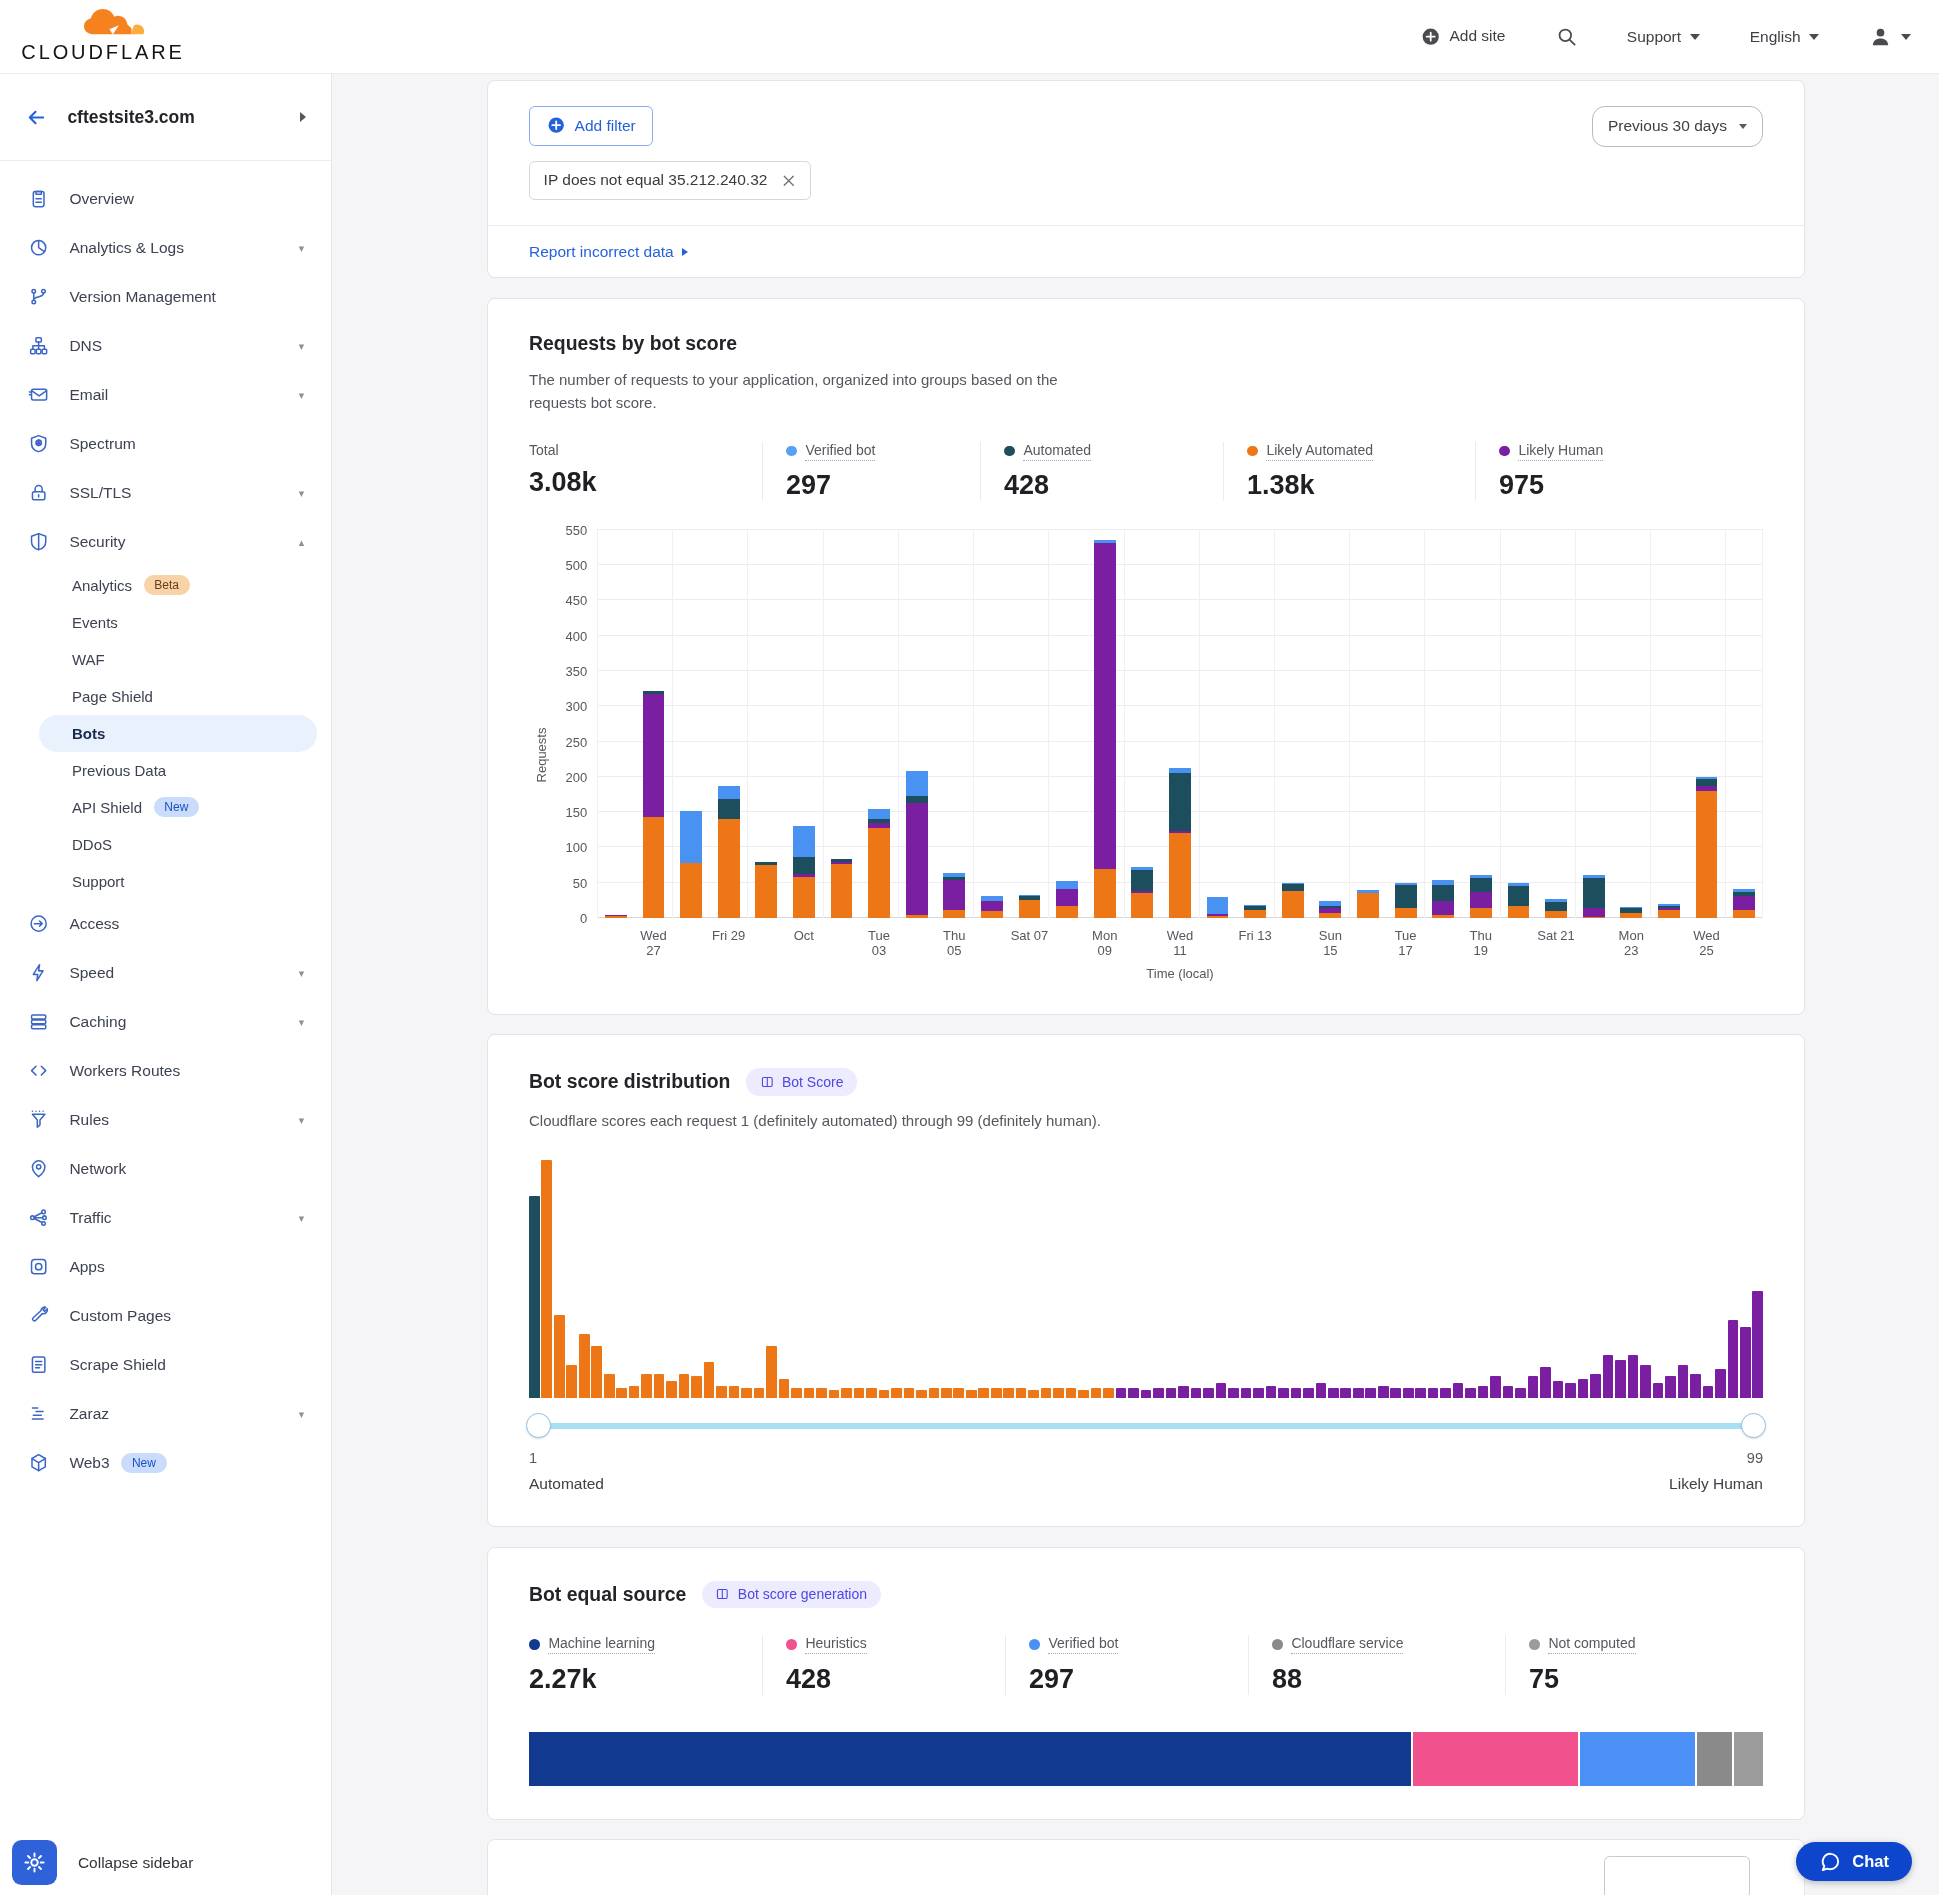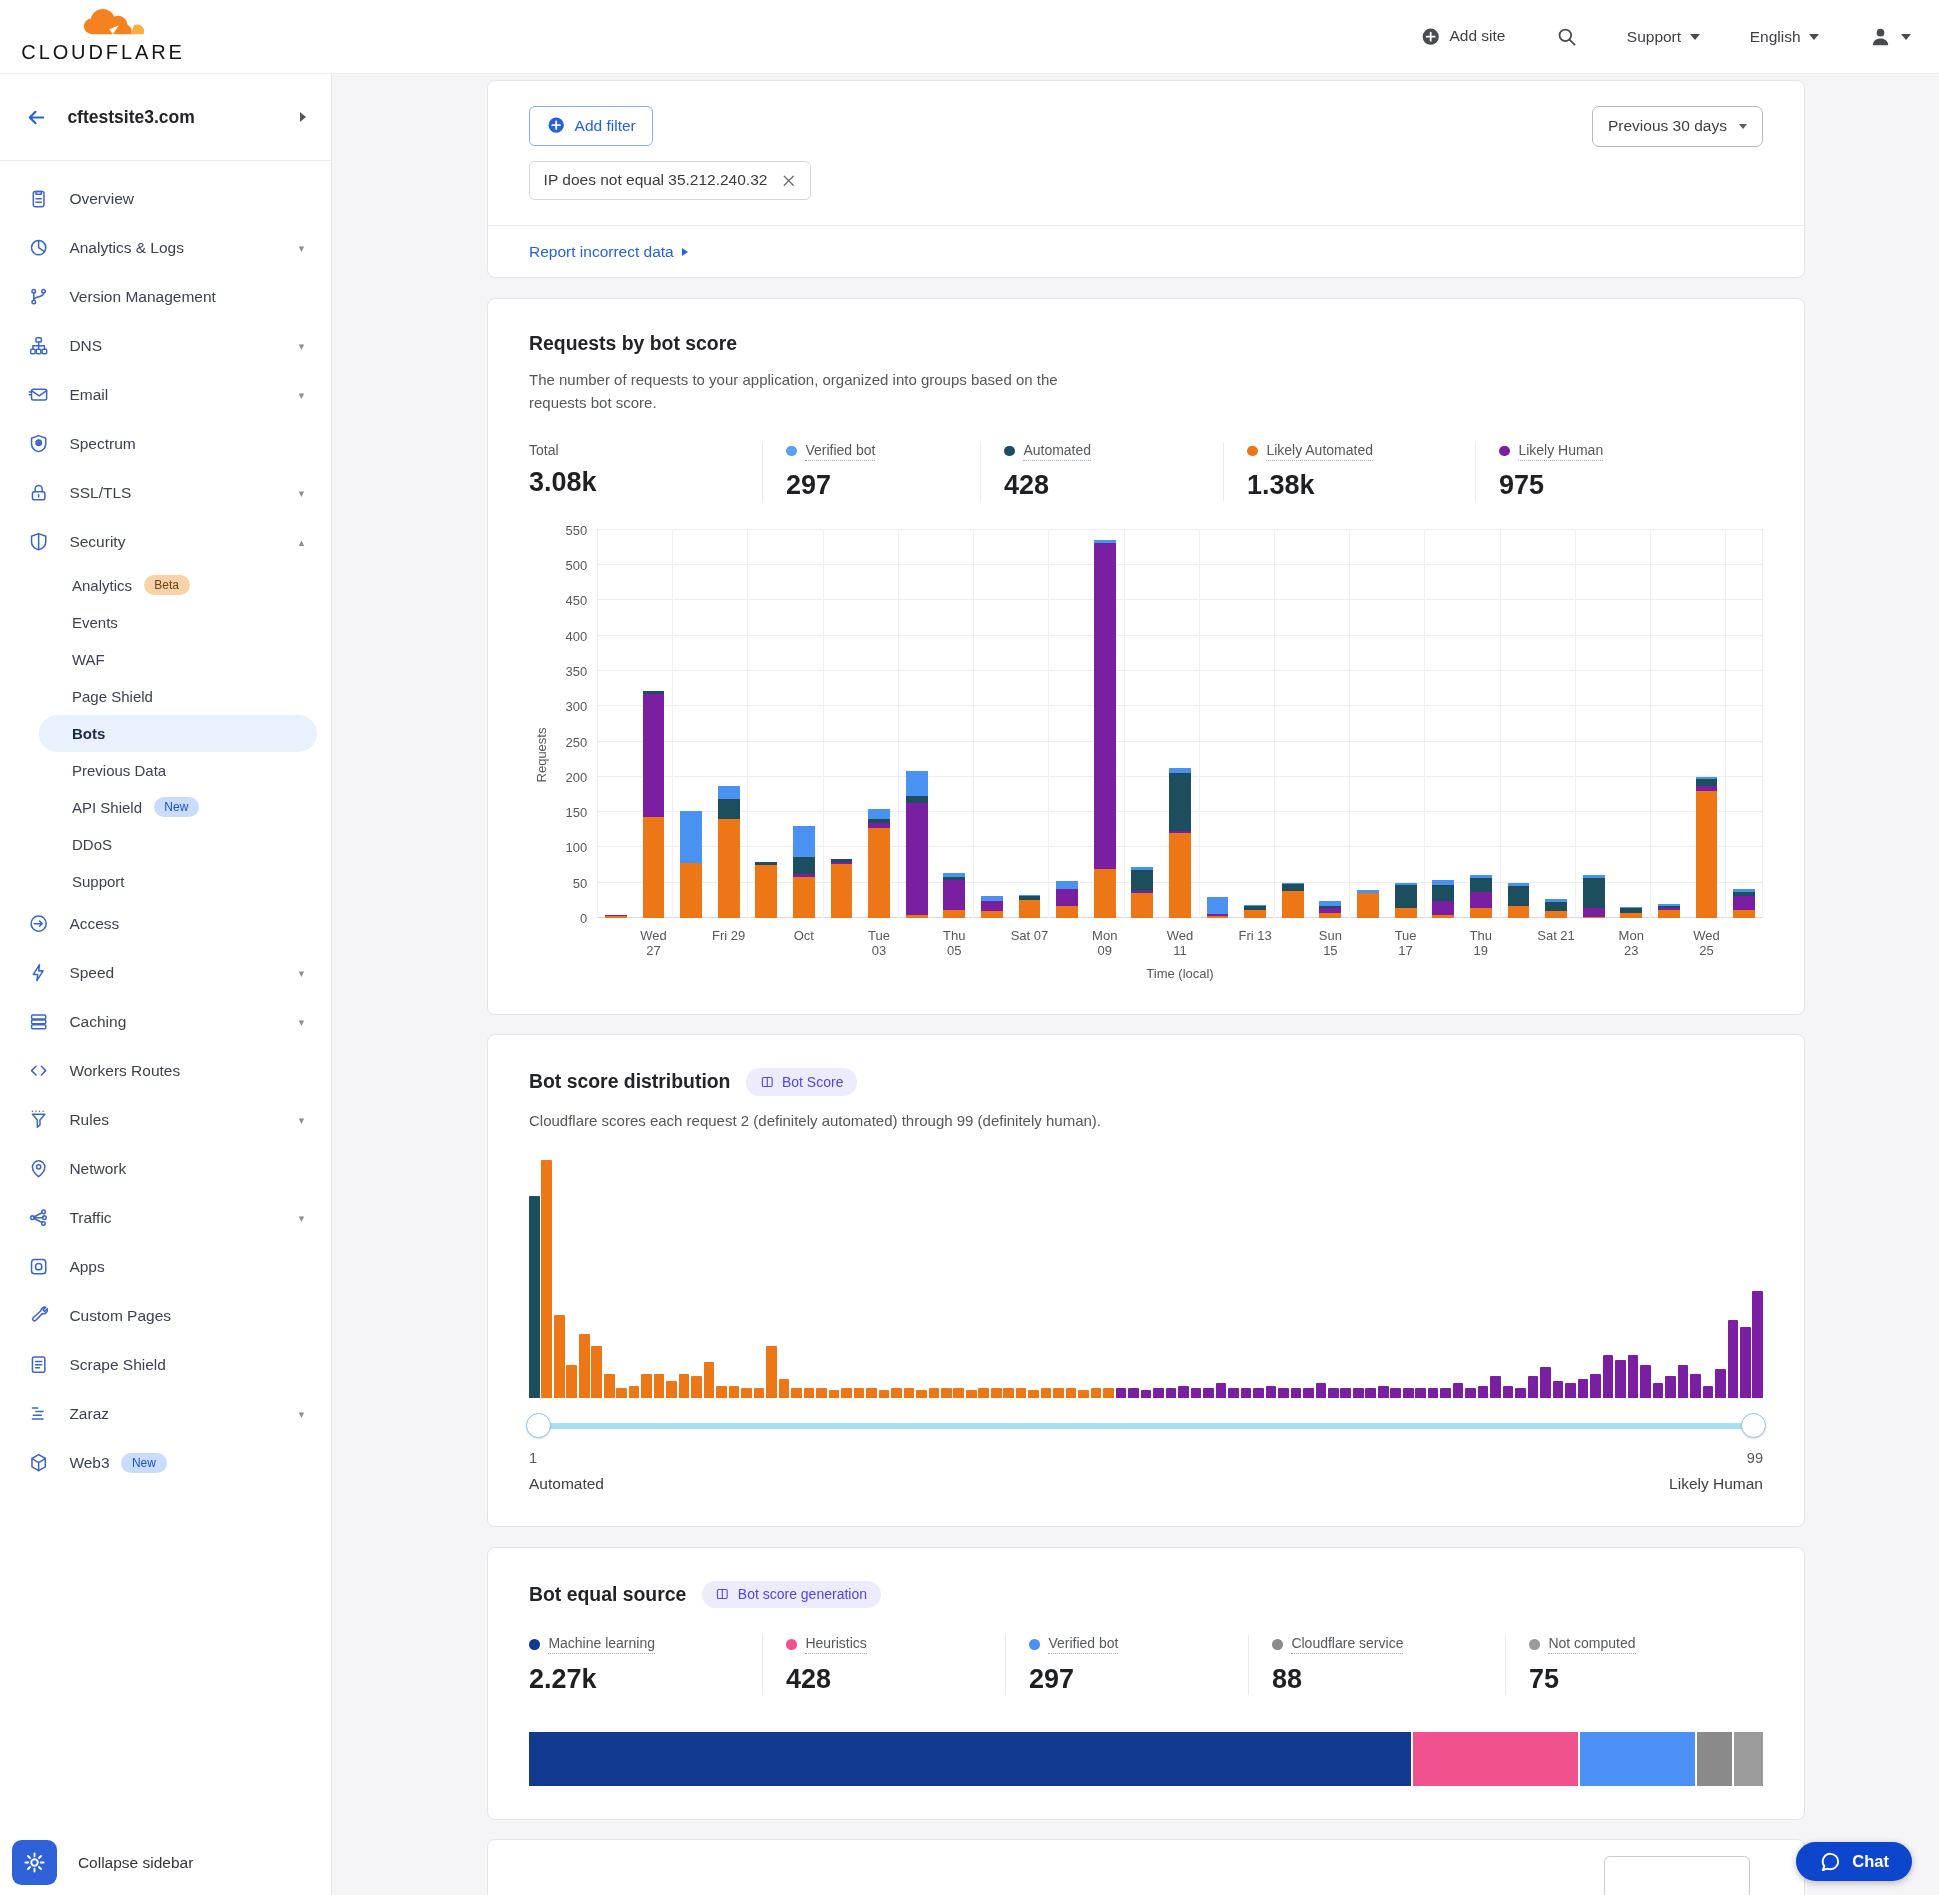--- a/index.html
+++ b/index.html
@@ -54,21 +54,21 @@
   
   .filter-top { padding:25px 41px 7.8px; display:flex; align-items:flex-start; }
   .btn-addfilter { display:inline-flex; align-items:center; gap:9.7px; border:1.5px solid #86abef;
     background:#fff; border-radius:5.8px; padding:9.7px 16.5px; font-size:15.5px; color:#2562d9;
     font-family:inherit; cursor:pointer; }
   .chip-row { padding:5.8px 41px 25px; }
   .chip { display:inline-flex; align-items:center; gap:13.6px; border:1px solid #d6d6db;
     border-radius:5.8px; padding:9.7px 13.6px; font-size:15.5px; color:#3a3b40; background:#fff; }
   .chip .x { cursor:pointer; display:flex; }
   .btn-range { margin-left:auto; display:inline-flex; align-items:center; gap:11.6px;
-    border:1px solid #b9b9c0; background:#fff; border-radius:7px; padding:10.7px 15.5px;
+    border:1px solid #b9b9c0; background:#fff; border-radius:13px; padding:10.7px 15.5px;
     font-size:15.5px; color:#3e3f44; font-family:inherit; cursor:pointer; }
   .btn-range .caret { border-top-color:#5a5b60; border-left-width:4.9px; border-right-width:4.9px; border-top-width:5.8px; }
   .report-row { border-top:1px solid #ebebee; padding:16.5px 41px; display:flex; align-items:center; }
   .report-link { font-size:15.5px; color:#2562d9; cursor:pointer; display:flex; align-items:center; gap:7.8px; }
   .play { width:0; height:0; border-top:4.9px solid transparent; border-bottom:4.9px solid transparent;
     border-left:6.8px solid #2562d9; }
 
   
   .stats { display:flex; margin-top:27px; }
   .stat { padding-right:9.7px; }
@@ -837,21 +837,21 @@
         <div class="title-row">
           <h2 class="card-title">Bot score distribution</h2>
           <span class="pill">
             <svg width="14.6" height="14.6" viewBox="0 0 24 24" fill="none" stroke="currentColor" stroke-width="1.8">
                 <rect x="4" y="4" width="16" height="15" rx="2"></rect>
                 <path d="M12 4v15"></path>
               </svg>
             <span>Bot Score</span>
           </span>
         </div>
-        <p class="desc" style="max-width:757px">Cloudflare scores each request 2 (definitely automated) through 99 (definitely human).</p>
+        <p class="desc" style="max-width:757px">Cloudflare scores each request 1 (definitely automated) through 99 (definitely human).</p>
         <div class="hist" id="histogram">
             <div style="height: 202px; background: rgb(28, 78, 94);"></div>
             <div style="height: 238px; background: rgb(237, 118, 23);"></div>
             <div style="height: 83px; background: rgb(237, 118, 23);"></div>
             <div style="height: 33px; background: rgb(237, 118, 23);"></div>
             <div style="height: 64px; background: rgb(237, 118, 23);"></div>
             <div style="height: 52px; background: rgb(237, 118, 23);"></div>
             <div style="height: 24px; background: rgb(237, 118, 23);"></div>
             <div style="height: 9.5px; background: rgb(237, 118, 23);"></div>
             <div style="height: 12px; background: rgb(237, 118, 23);"></div>

